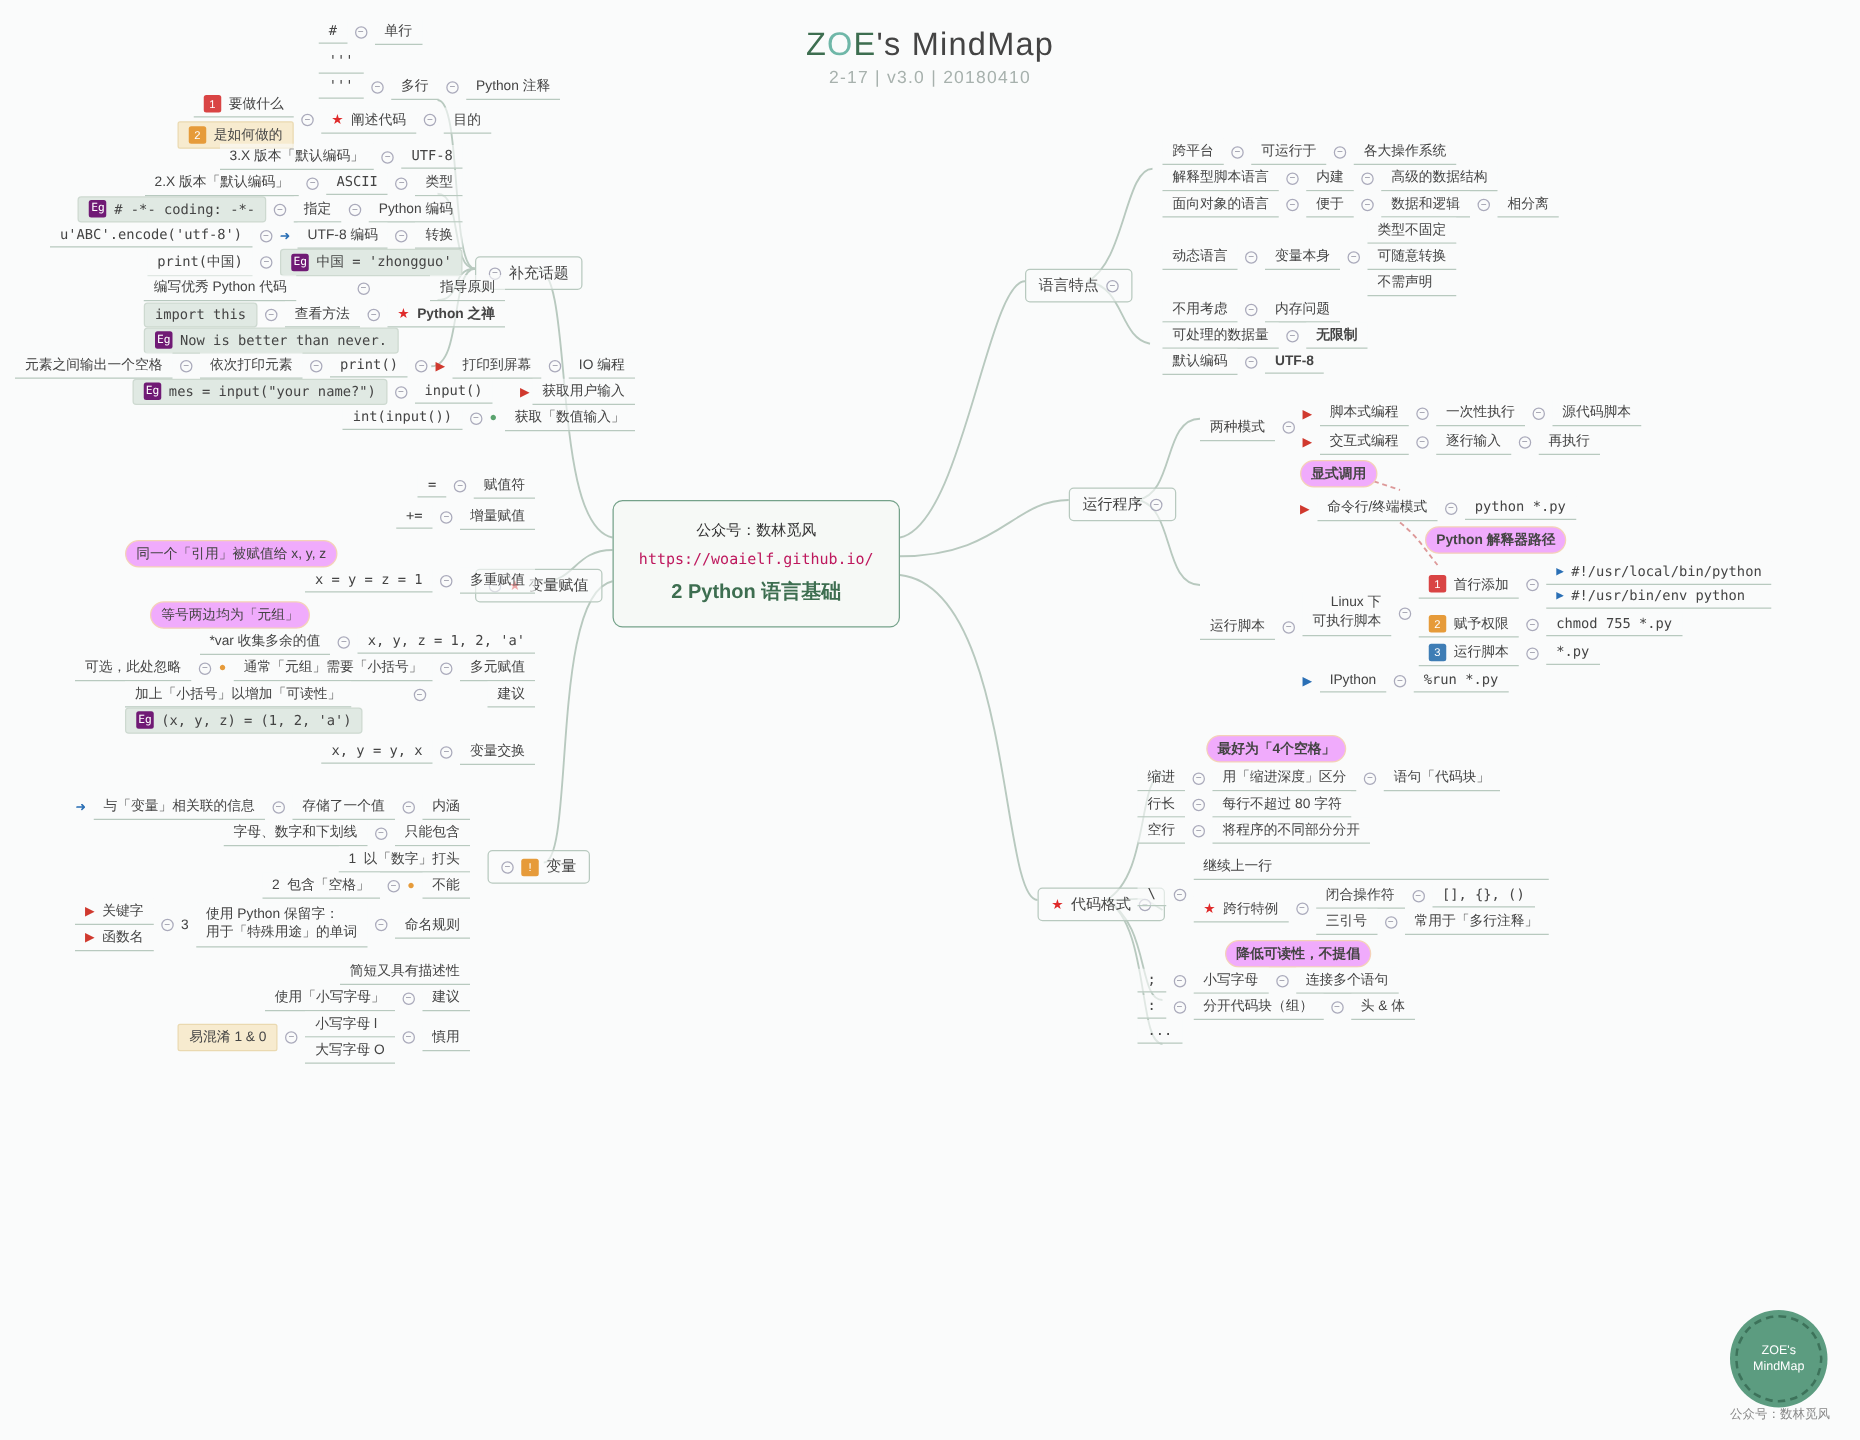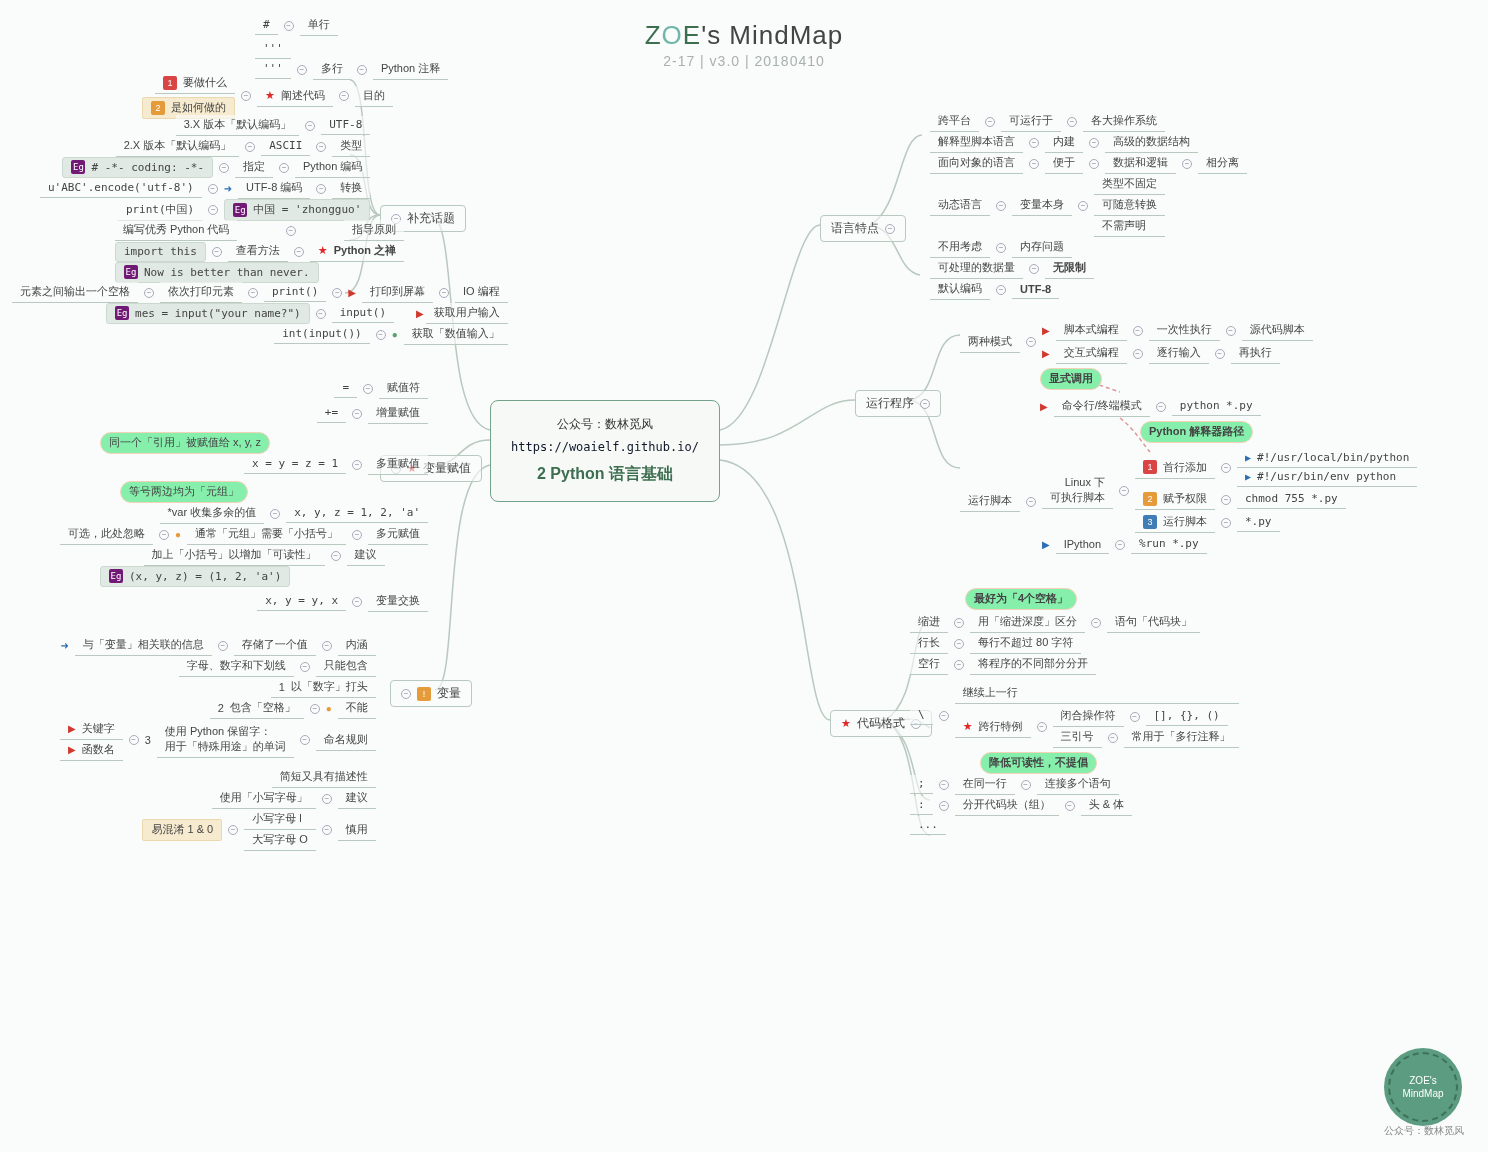--- a/index.html
+++ b/index.html
@@ -20,28 +20,28 @@
   .title-main .o { color: #6fb7a8; }
   .title-main .e { color: #3d6e50; }
   .title-main .rest { color: #444; font-weight: 400; }
   .title-sub { color: #a7b1ad; font-size: 14px; margin-top: 2px; letter-spacing: 1px; }
   .root-node {
     position: absolute; left: 490px; top: 400px; width: 230px;
     border: 1.5px solid #75a28a; border-radius: 8px; background: #f6f9f6;
     padding: 12px 10px; text-align: center; line-height: 1.9;
   }
   .root-node .l1 { font-size: 12px; color: #333; }
-  .root-node .l2 { font-size: 12px; color: #0f172a; font-family: Consolas, monospace; }
+  .root-node .l2 { font-size: 12px; color: #be185d; font-family: Consolas, monospace; }
   .root-node .l3 { font-size: 16px; color: #3d6e50; font-weight: bold; }
   .root-node .l3 .num { color: #3d6e50; }
   .abs { position: absolute; }
   .node { display: inline-flex; align-items: center; gap: 6px; padding: 2px 8px 3px 8px; border-bottom: 1px solid #b8c9bf; white-space: nowrap; background: rgba(250,251,251,.6); }
   .node.lvl2 { border: 1px solid #b8c9bf; border-radius: 4px; padding: 4px 10px; font-size: 12px; }
   .node.callout { background: #e0e9e3; border: 1px solid #cdd9d0; border-radius: 3px; }
-  .node.callout-orange { background: #86efac; border: 1px solid #f4d2b8; border-radius: 11px; }
+  .node.callout-orange { background: #f0abfc; border: 1px solid #f4d2b8; border-radius: 11px; }
   .code { font-family: Consolas, "Menlo", monospace; font-size: 11px; }
   .minus { display: inline-flex; width: 10px; height: 10px; border: 1px solid #aab; border-radius: 50%; align-items: center; justify-content: center; font-size: 8px; color: #889; line-height: 1; flex: 0 0 10px; }
   .star { color: #df2a2a; font-size: 11px; }
   .flag-r { color: #d0392e; font-size: 10px; }
   .flag-b { color: #2a6fb5; font-size: 10px; }
   .num-badge { display: inline-flex; align-items: center; justify-content: center; width: 14px; height: 14px; font-size: 9px; color: #fff; border-radius: 2px; flex: 0 0 14px; }
   .nb-red { background: #d94444; }
   .nb-orange { background: #e69b3a; }
   .nb-blue { background: #3e7db5; }
   .nb-green { background: #701a75; }
@@ -355,21 +355,21 @@
       <span class="minus">−</span>
       <span class="dot-o">●</span>
       <span class="node">
         <span>通常「元组」需要「小括号」</span>
       </span>
     <span class="minus">−</span>
       <span class="node">
         <span>多元赋值</span>
       </span>
   </div>
-  <div class="row" style="justify-content:center; margin-left:40px;">
+  <div class="row" style="justify-content:space-between; margin-left:40px;">
       <span class="node">
         <span>加上「小括号」以增加「可读性」</span>
       </span>
     <span class="minus">−</span>
       <span class="node">
         <span>建议</span>
       </span>
   </div>
   <div class="row" style="margin-left:40px;">
       <span class="node code callout">
@@ -786,21 +786,21 @@
   </div>
   <div class="node callout-orange" style="margin-left:70px; margin-top:4px;text-align:center;">
       <b>降低可读性，不提倡</b>
     </div>
   <div class="row">
       <span class="node code">
         <span>;</span>
       </span>
       <span class="minus">−</span>
       <span class="node">
-        <span>在同一行</span>
+        <span>小写字母</span>
       </span>
       <span class="minus">−</span>
       <span class="node">
         <span>连接多个语句</span>
       </span>
     </div>
   <div class="row">
       <span class="node code">
         <span>:</span>
       </span>

